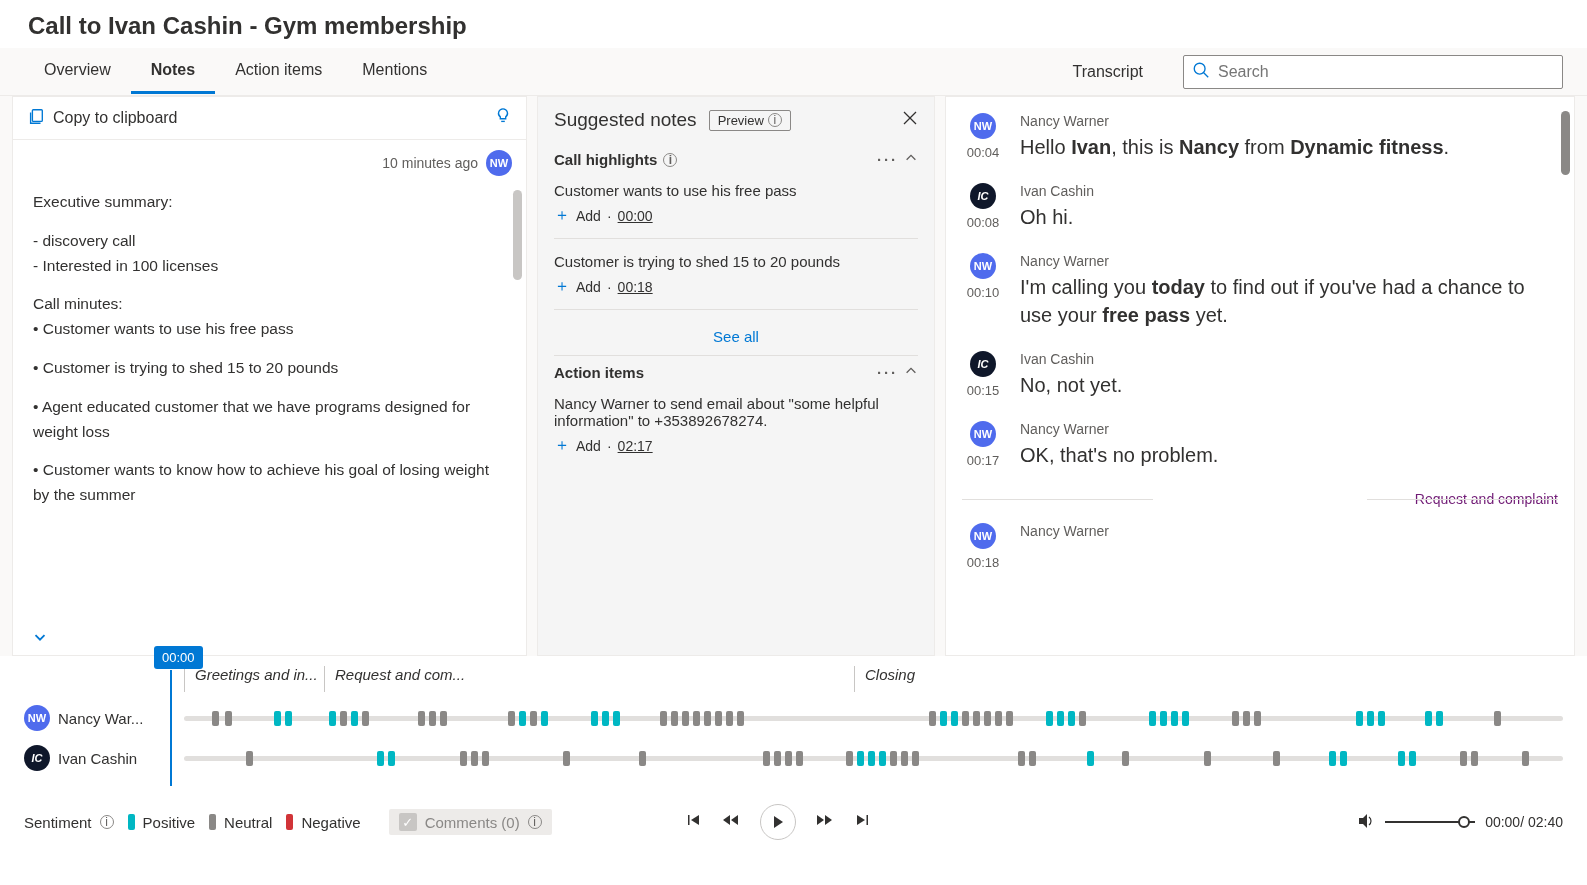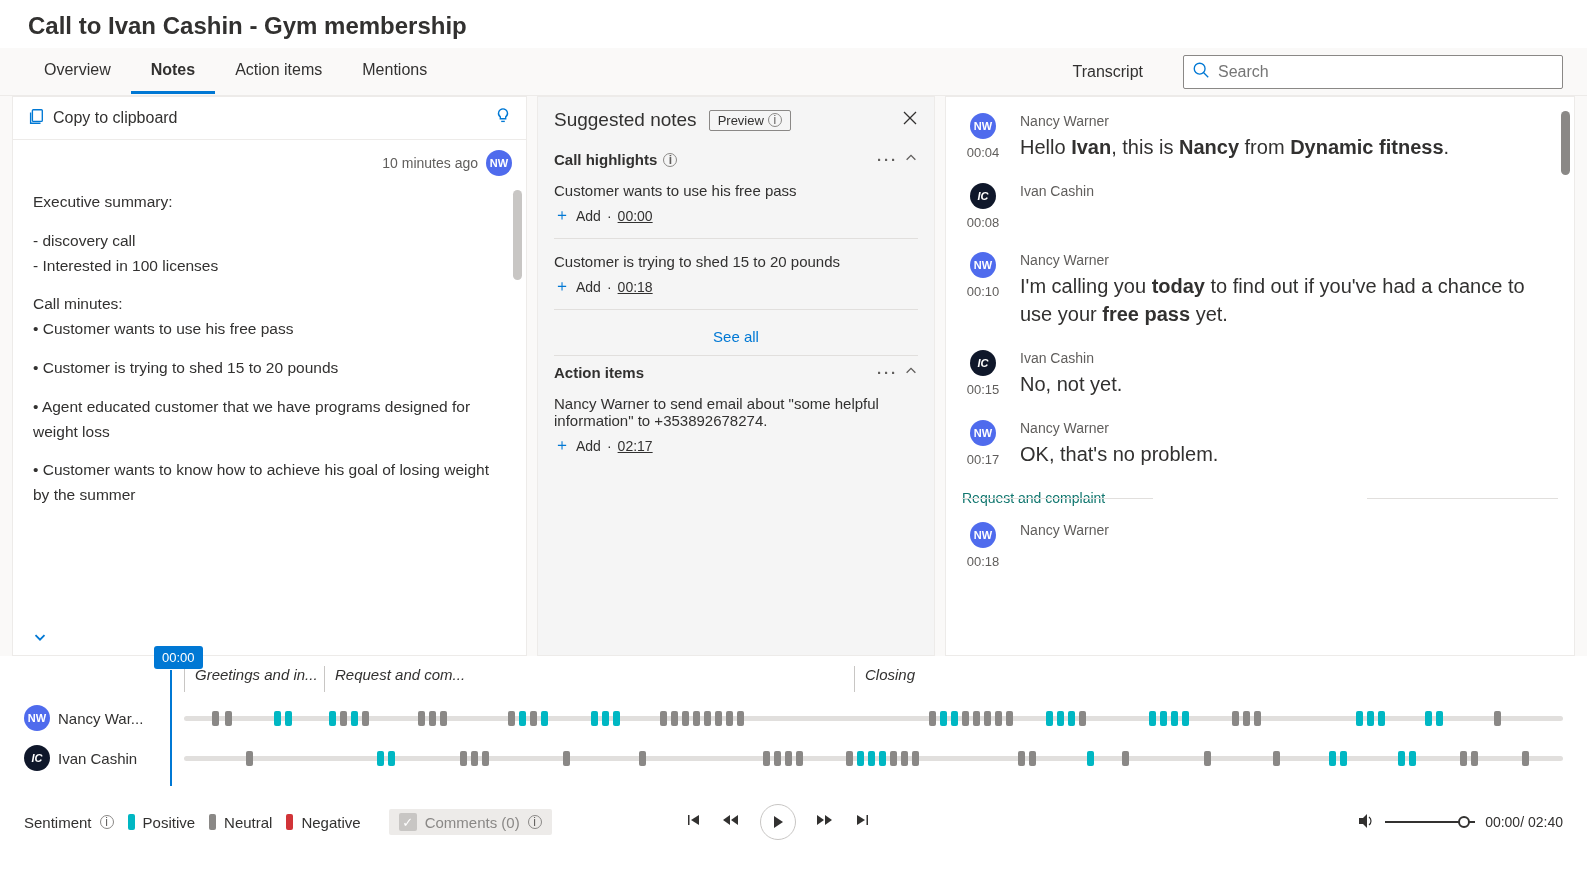--- a/index.html
+++ b/index.html
@@ -43,21 +43,21 @@
   .see-all { text-align: center; padding: 10px 0; color: #0078d4; font-size: 15px; cursor: pointer; border-bottom: 1px solid #e1dfdd; margin-bottom: 8px; }
   .trans-panel { flex: 1; overflow: auto; background: #fff; position: relative; padding: 8px 16px; }
   .trans-scroll-thumb { position: absolute; right: 4px; top: 14px; width: 9px; height: 64px; background: #8a8886; border-radius: 5px; }
   .trans-row { display: flex; gap: 16px; padding: 8px 0 14px 0; }
   .trans-left { width: 42px; text-align: center; }
   .trans-left .avatar { margin: 0 auto 6px auto; }
   .trans-ts { font-size: 13px; color: #605e5c; }
   .trans-right { flex: 1; }
   .trans-name { font-size: 14px; color: #605e5c; margin-bottom: 4px; }
   .trans-text { font-size: 20px; line-height: 1.4; }
-  .divider-label { text-align: left; color: #0f766e; font-size: 14px; position: relative; margin: 8px 0; }
+  .divider-label { text-align: right; color: #701a75; font-size: 14px; position: relative; margin: 8px 0; }
   .divider-label::before, .divider-label::after { content: ""; position: absolute; top: 50%; width: 32%; height: 1px; background: #e1dfdd; }
   .divider-label::before { left: 0; }
   .divider-label::after { right: 0; }
   .timeline { padding: 10px 24px 12px 24px; position: relative; }
   .cursor-pill { position: absolute; left: 154px; top: -10px; background: #0078d4; color: #fff; font-size: 13px; padding: 4px 8px; border-radius: 3px; }
   .cursor-line { position: absolute; left: 170px; top: 14px; bottom: 10px; width: 2px; background: #0078d4; }
   .seg-labels { display: flex; margin-left: 160px; font-size: 15px; color: #323130; height: 26px; gap: 0; font-style: italic; }
   .seg-label { border-left: 1px solid #c8c6c4; padding-left: 10px; white-space: nowrap; overflow: hidden; text-overflow: ellipsis; }
   .track { display: flex; align-items: center; margin: 12px 0; height: 28px; }
   .track-label { display: flex; align-items: center; gap: 8px; width: 160px; font-size: 15px; }
@@ -221,20 +221,21 @@
           <div class="trans-text">Hello <b>Ivan</b>, this is <b>Nancy</b> from <b>Dynamic fitness</b>.</div>
         </div>
       </div>
       <div class="trans-row">
         <div class="trans-left">
           <div class="avatar ic">IC</div>
           <div class="trans-ts">00:08</div>
         </div>
         <div class="trans-right">
           <div class="trans-name">Ivan Cashin</div>
+          <div class="trans-text">Oh hi.</div>
         </div>
       </div>
       <div class="trans-row">
         <div class="trans-left">
           <div class="avatar nw">NW</div>
           <div class="trans-ts">00:10</div>
         </div>
         <div class="trans-right">
           <div class="trans-name">Nancy Warner</div>
           <div class="trans-text">I'm calling you <b>today</b> to find out if you've had a chance to use your <b>free pass</b> yet.</div>

